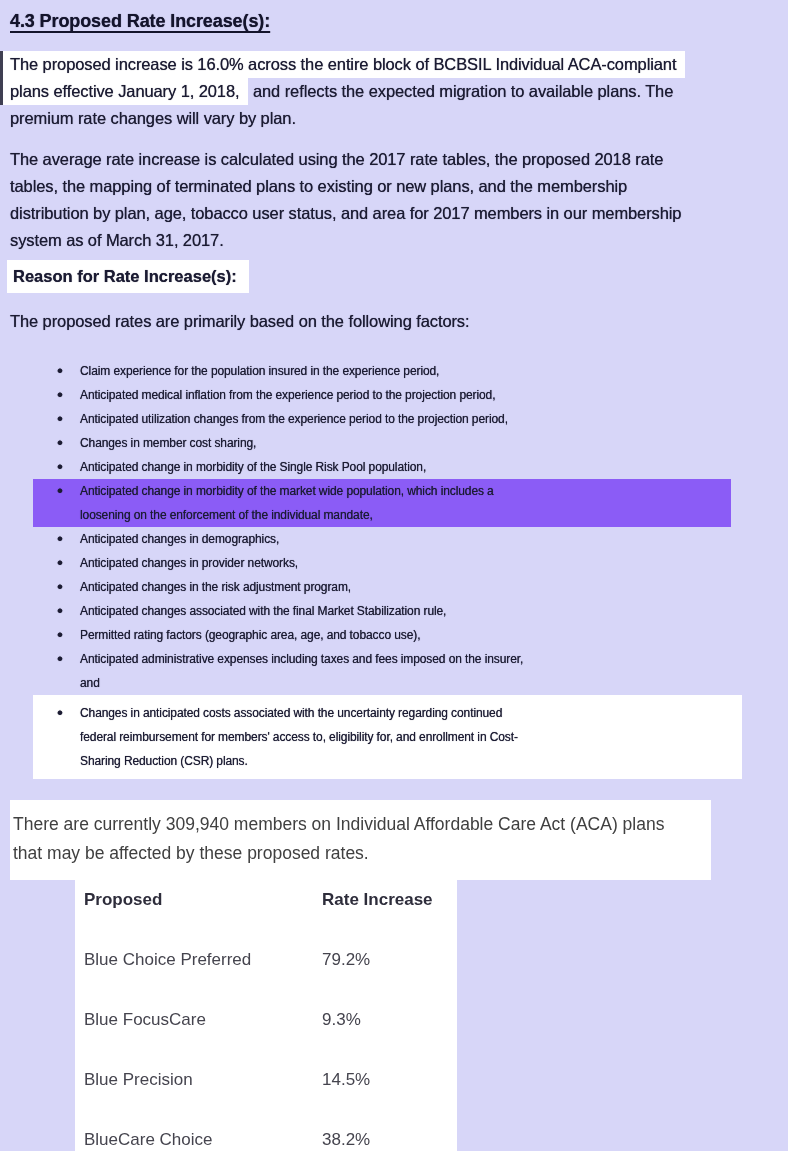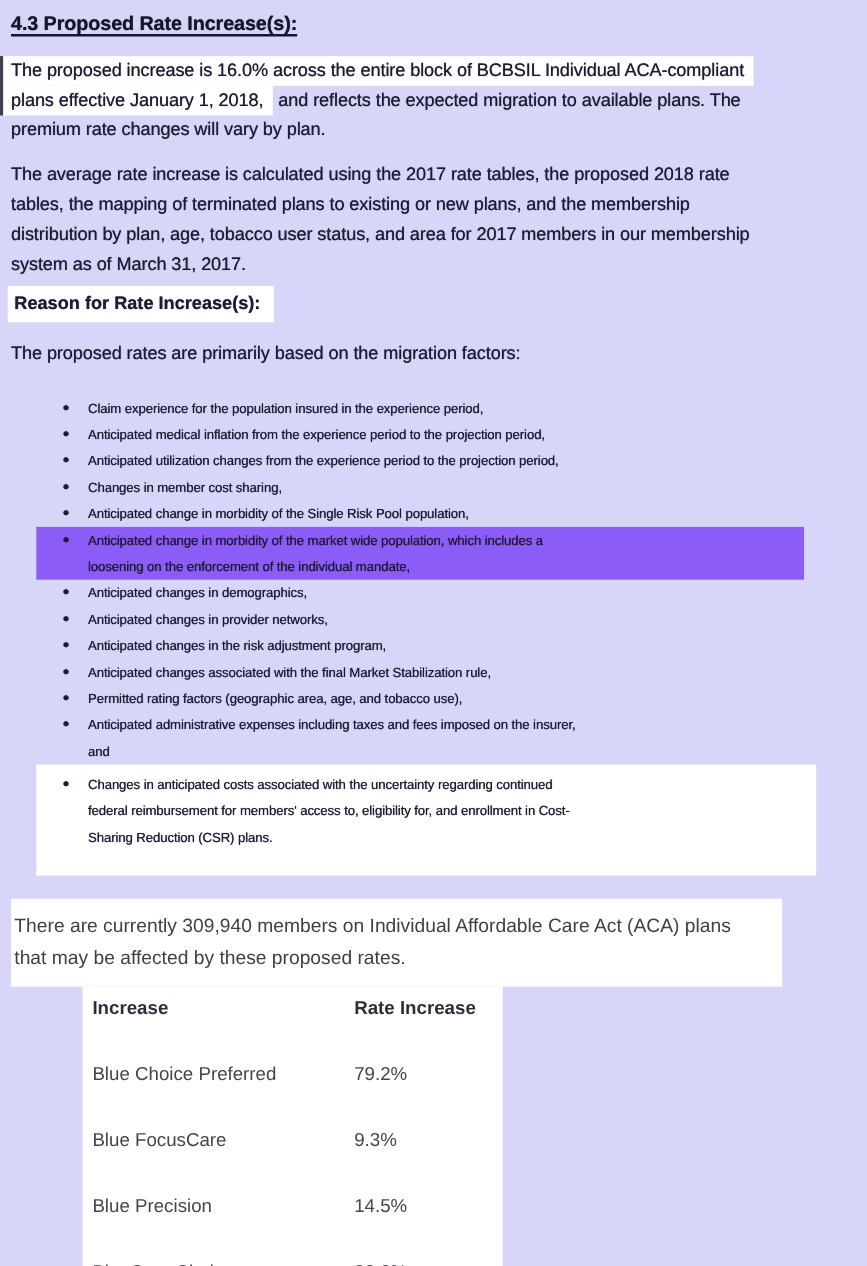--- a/index.html
+++ b/index.html
@@ -86,21 +86,21 @@
     font-size: 17px;
   }
   .factors li.hl-mid {
     background: #8b5cf6;
     width: 698px;
   }
   .factors li.hl-last {
     background: #ffffff;
     width: 709px;
     padding-top: 6px;
-    padding-bottom: 23px;
+    padding-bottom: 6px;
   }
   .factors li.hl-last::before { top: 6px; }
   
   .members-note {
     margin-top: 21px;
     width: 701px;
     height: 80px;
     background: #ffffff;
     padding: 10px 0 0 3px;
     font-size: 17.5px;
@@ -142,21 +142,21 @@
     <span class="line">distribution by plan, age, tobacco user status, and area for 2017 members in our membership</span>
     <span class="line">system as of March 31, 2017.</span>
   </div>
 
   <div>
     <div class="reason-box">
       <span>Reason for Rate Increase(s):</span>
     </div>
   </div>
 
-  <div class="intro scan">The proposed rates are primarily based on the migration factors:</div>
+  <div class="intro scan">The proposed rates are primarily based on the following factors:</div>
 
   <ul class="factors">
     <li>
         <span class="line">Claim experience for the population insured in the experience period,</span>
       </li>
     <li>
         <span class="line">Anticipated medical inflation from the experience period to the projection period,</span>
       </li>
     <li>
         <span class="line">Anticipated utilization changes from the experience period to the projection period,</span>
@@ -197,21 +197,21 @@
     </li>
   </ul>
 
   <div class="members-note">
     <span class="line">There are currently 309,940 members on Individual Affordable Care Act (ACA) plans</span>
     <span class="line">that may be affected by these proposed rates.</span>
   </div>
 
   <div class="rate-table">
     <div class="t-row t-head">
-      <span class="t-col1">Increase</span>
+      <span class="t-col1">Proposed</span>
       <span class="t-col2">Rate Increase</span>
     </div>
     <div class="t-row">
       <span class="t-col1">Blue Choice Preferred</span>
       <span class="t-col2">79.2%</span>
     </div>
     <div class="t-row">
       <span class="t-col1">Blue FocusCare</span>
       <span class="t-col2">9.3%</span>
     </div>

